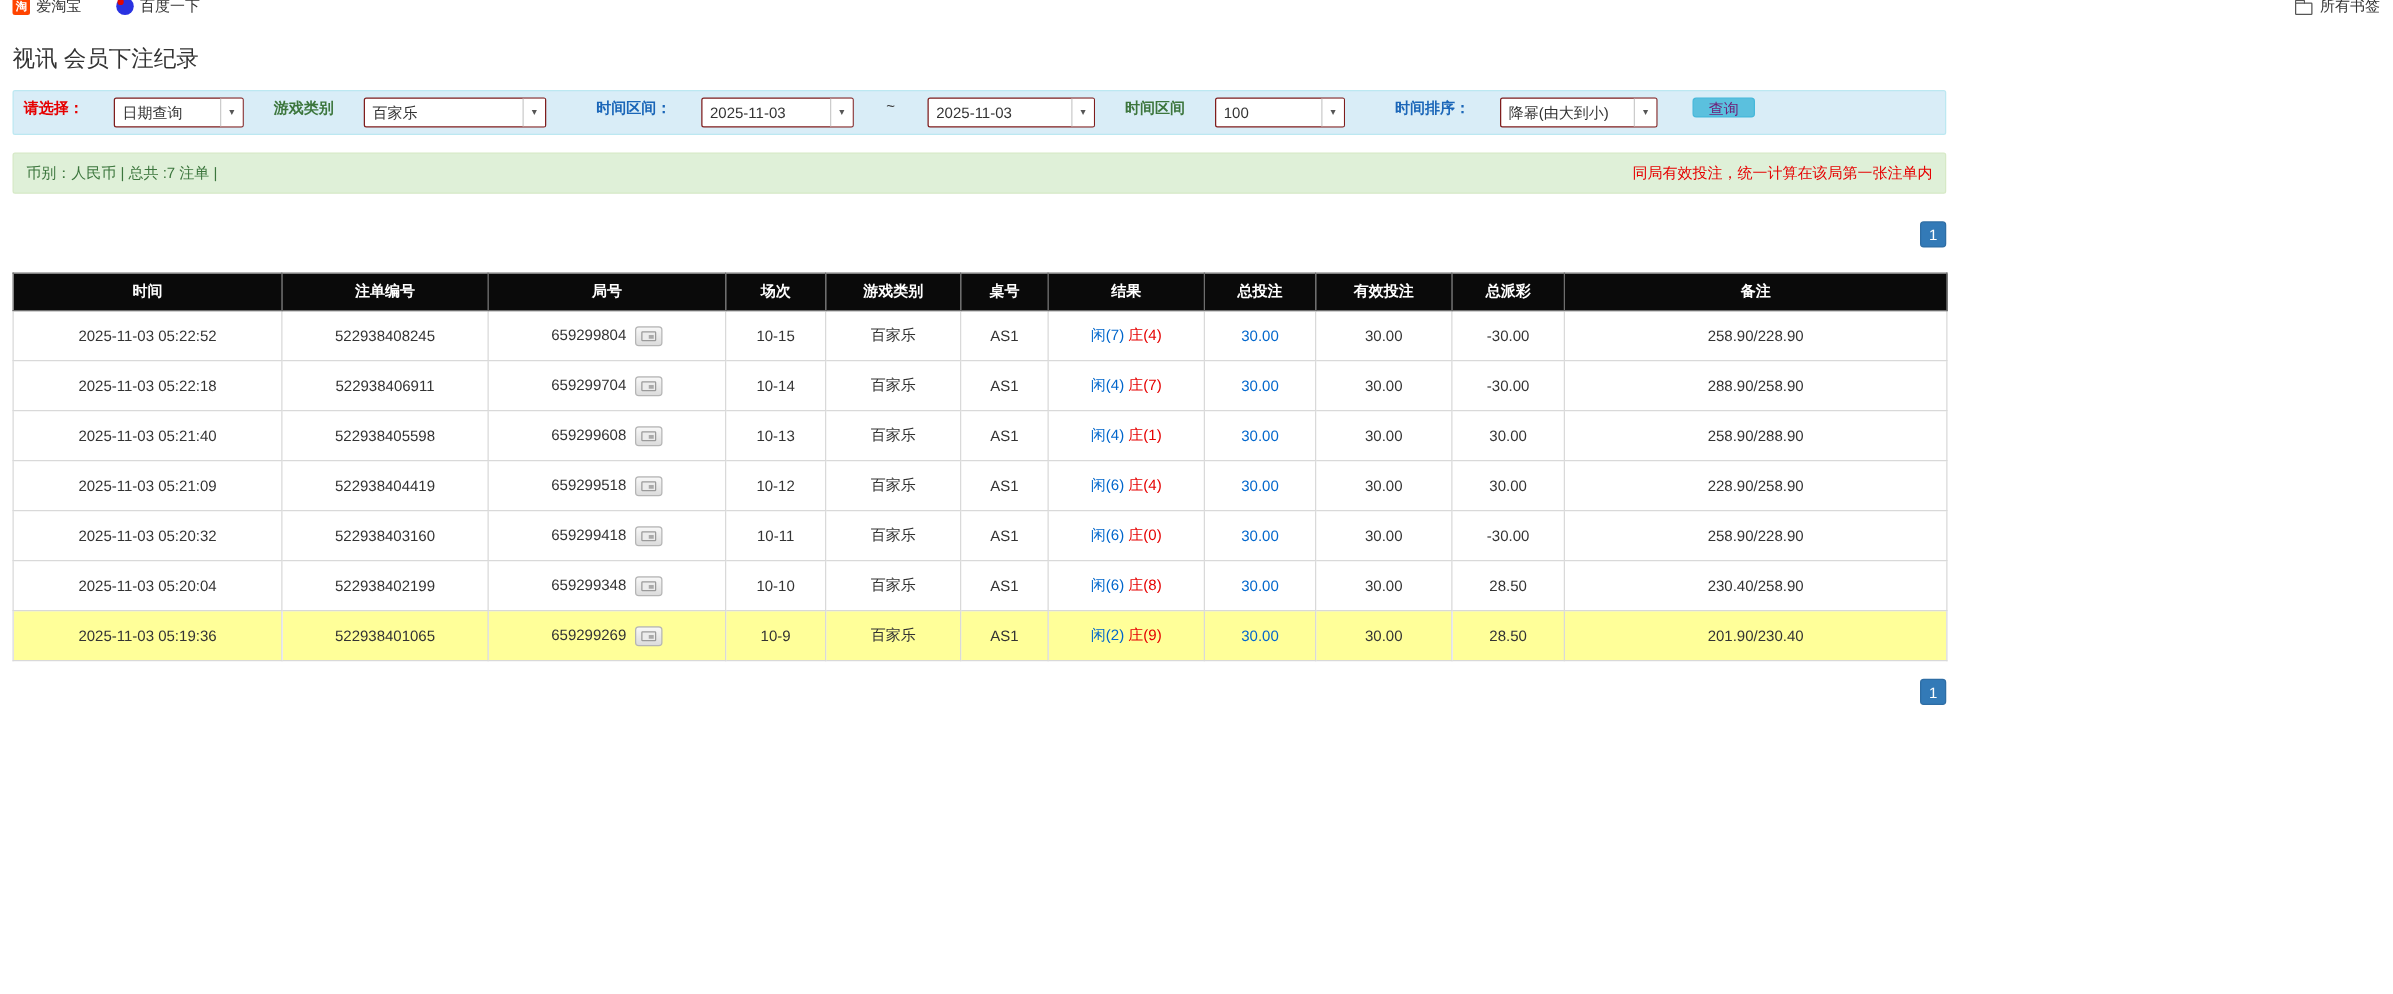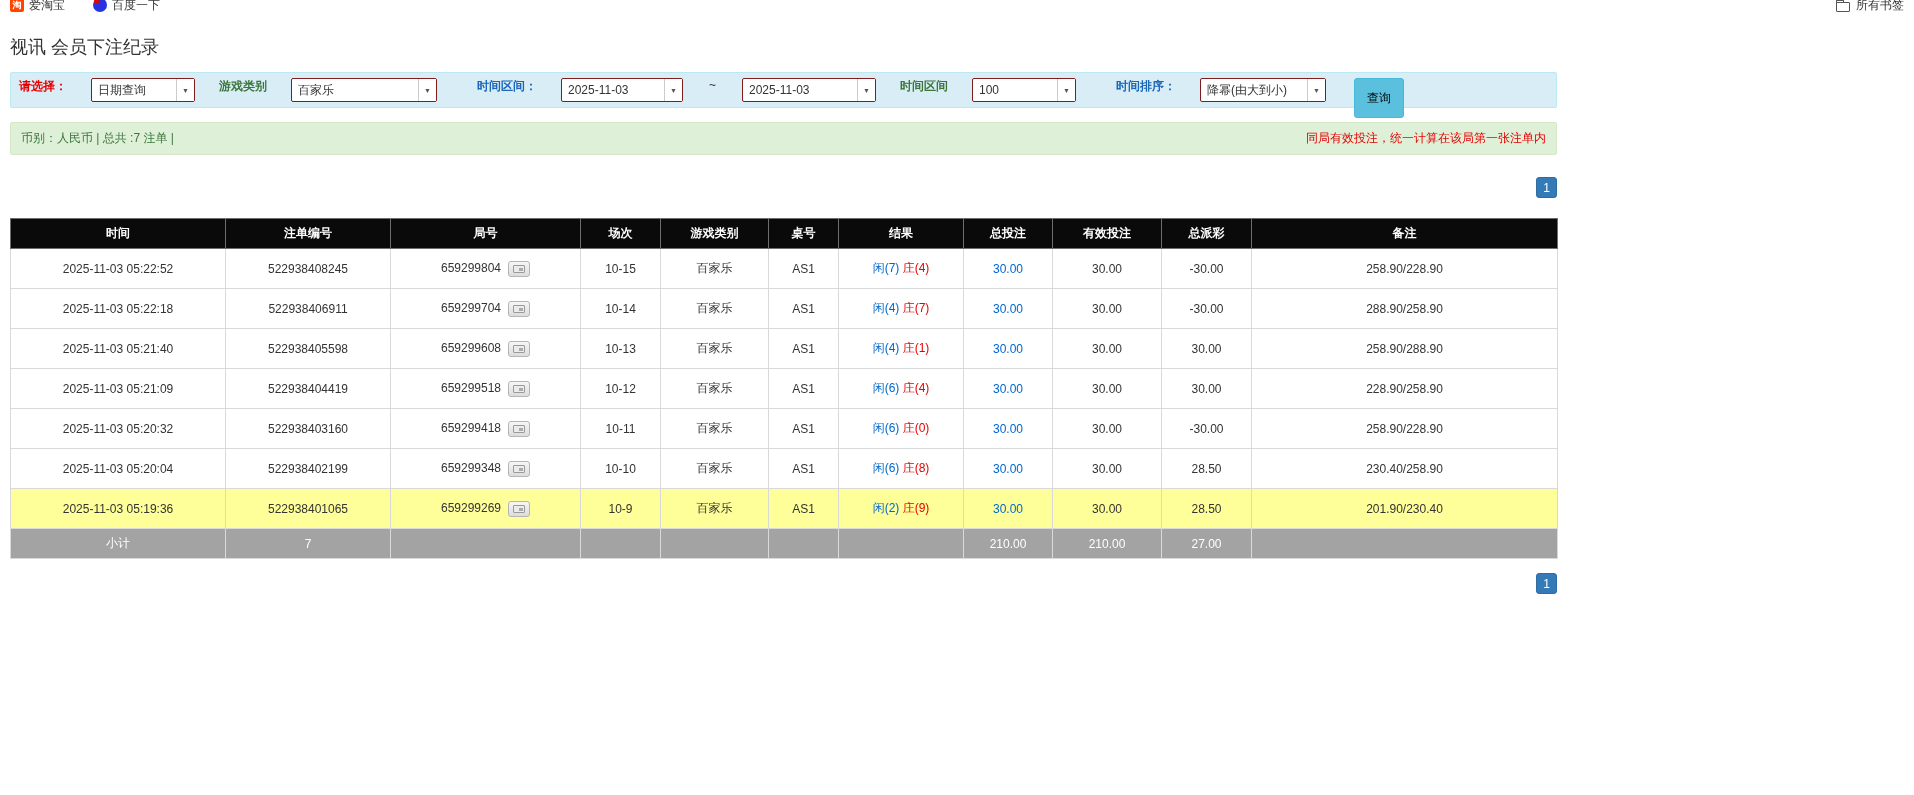--- a/index.html
+++ b/index.html
@@ -49,22 +49,22 @@
   }
   .dd-val { flex: 1; padding: 0 6px; white-space: nowrap; overflow: hidden; color: #333; }
   .dd-caret {
     width: 18px; align-self: stretch; border-left: 1px solid #ccc;
     display: flex; align-items: center; justify-content: center;
     font-size: 7px; color: #555; background: #fff; flex: none;
   }
   .tilde { color: #333; padding: 0 2px; }
   .btn-search {
     background: var(--search-button-blue, #5bc0de);
-    border: 1px solid #46b8da; color: #000000; border-radius: 3px;
-    height: 40px; padding: 0 12px; font-size: 12px; cursor: pointer; margin-left: 4px;
+    border: 1px solid #46b8da; color: #701a75; border-radius: 3px;
+    height: 16px; padding: 0 12px; font-size: 12px; cursor: pointer; margin-left: 4px;
     font-family: Liberation Serif, serif;
   }
 
   
   .summary-bar {
     margin-top: 14px; width: 100%;
     background: var(--summary-green-bg, #dff0d8);
     border: 1px solid #d6e9c6; border-radius: 2px;
     padding: 0 10px; height: 33px;
     display: flex; justify-content: space-between; align-items: center;
@@ -300,33 +300,20 @@
           <td><span>659299269</span><span class="vid-icon"><span class="vid-glyph"></span></span></td>
           <td>10-9</td>
           <td>百家乐</td>
           <td>AS1</td>
           <td><span class="player">闲(2)</span> <span class="banker">庄(9)</span></td>
           <td><a class="bet-link">30.00</a></td>
           <td>30.00</td>
           <td>28.50</td>
           <td>201.90/230.40</td>
         </tr>
-        <tr class="footer-row">
-          <td>小计</td>
-          <td>7</td>
-          <td></td>
-          <td></td>
-          <td></td>
-          <td></td>
-          <td></td>
-          <td>210.00</td>
-          <td>210.00</td>
-          <td>27.00</td>
-          <td></td>
-        </tr>
       </tbody>
   </table>
 
   <div class="pagination-row pagination-bottom">
     <a class="page-btn">1</a>
   </div>
 
 </div>
 
 </body></html>

